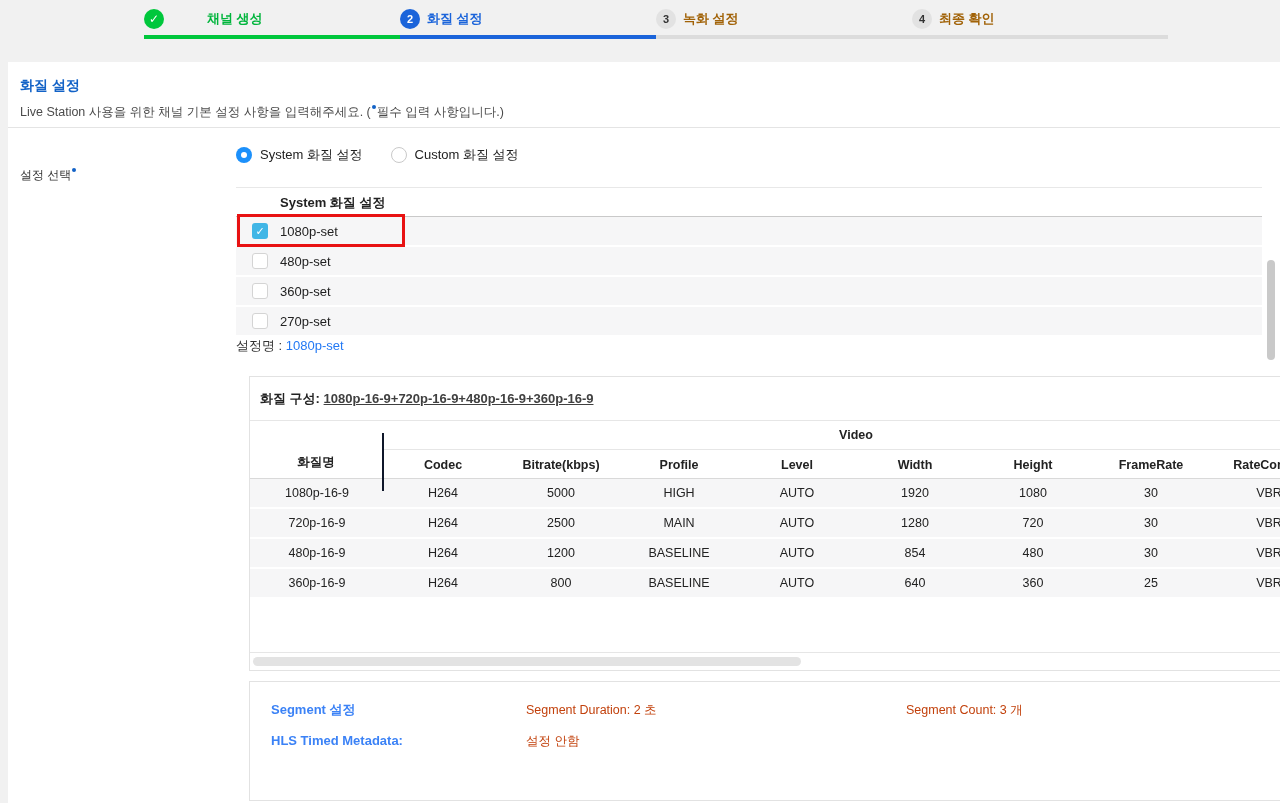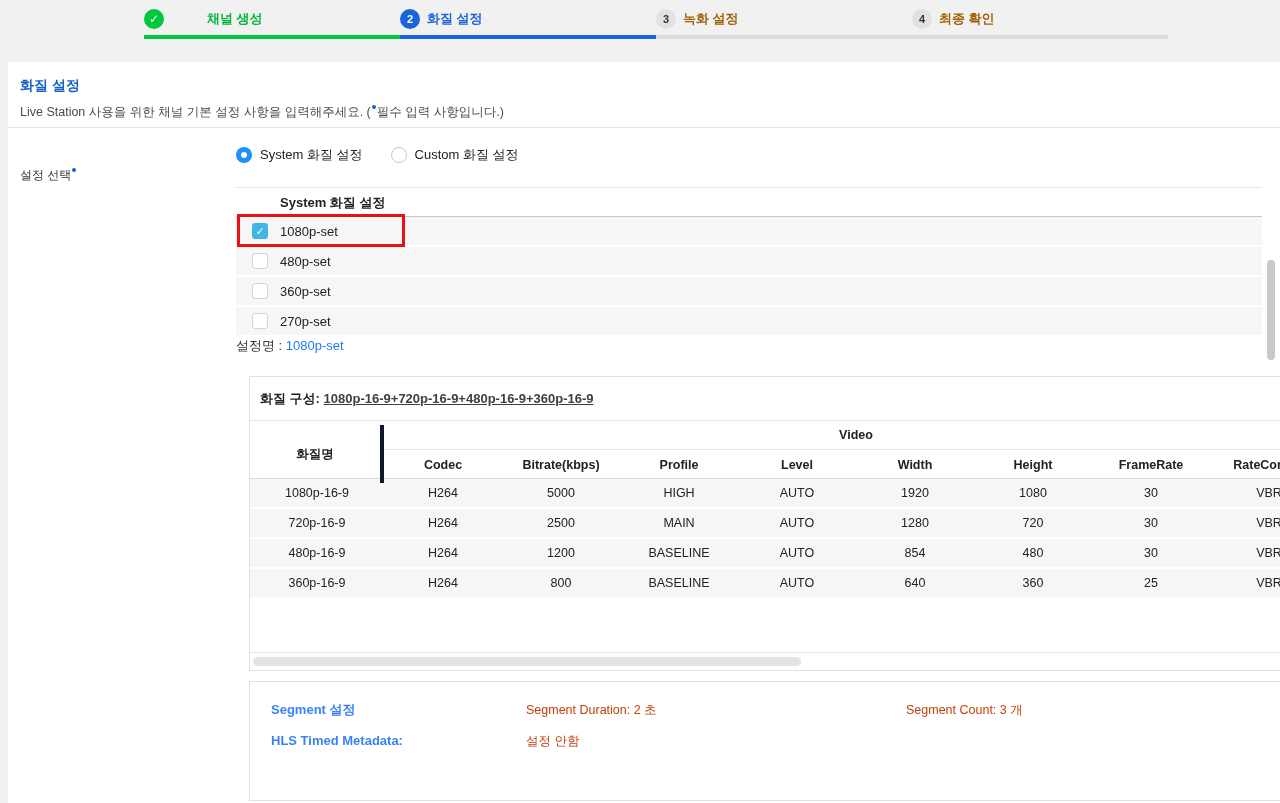--- a/index.html
+++ b/index.html
@@ -67,21 +67,21 @@
   .preset-name .val { color:#2379f4; }
 
   
   .detail-box { margin-top:21px; margin-left:13px; width:1080px; border:1px solid #e2e2e2; background:#fff; }
   .composition { padding:13px 0 12px 10px; font-size:13px; font-weight:bold; }
   .composition .val { color:#404040;text-decoration:underline; }
 
   .qtable { width:1078px; height:233px; overflow:hidden; border-top:1px solid #e6e6e6;
             border-bottom:1px solid #e6e6e6; }
   .thead { position:relative; height:58px; border-bottom:1px solid #d9d9d9; font-size:12.5px; font-weight:bold; }
-  .name-h { position:absolute; left:0; top:4px; width:134px; height:58px; border-right:4px solid #0f172a;
+  .name-h { position:absolute; left:0; top:12px; width:134px; height:58px; border-right:2px solid #0f172a;
             display:flex; align-items:center; justify-content:center; }
   .video-h { position:absolute; left:134px; top:0; width:944px; height:29px; border-bottom:1px solid #e6e6e6;
              display:flex; align-items:center; justify-content:center; }
   .subrow { position:absolute; left:134px; top:29px; height:29px; display:flex; }
   .subrow div { width:118px; display:flex; align-items:center; justify-content:center; }
   .trow { height:28px; margin-bottom:2px; background:#f6f6f7; display:flex; align-items:center;
           font-size:12.5px; color:#222; }
   .trow div { text-align:center; }
   .trow .c0 { width:134px; }
   .trow .cn { width:118px; }

